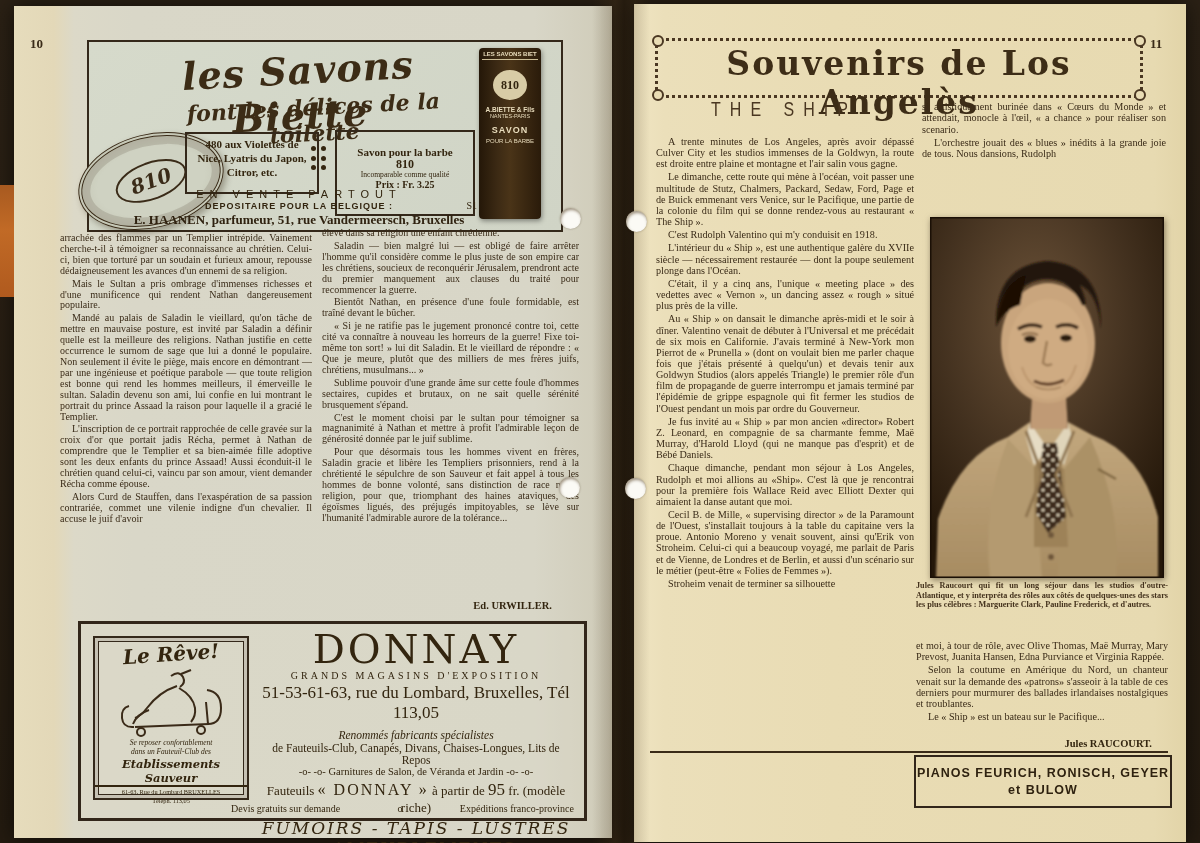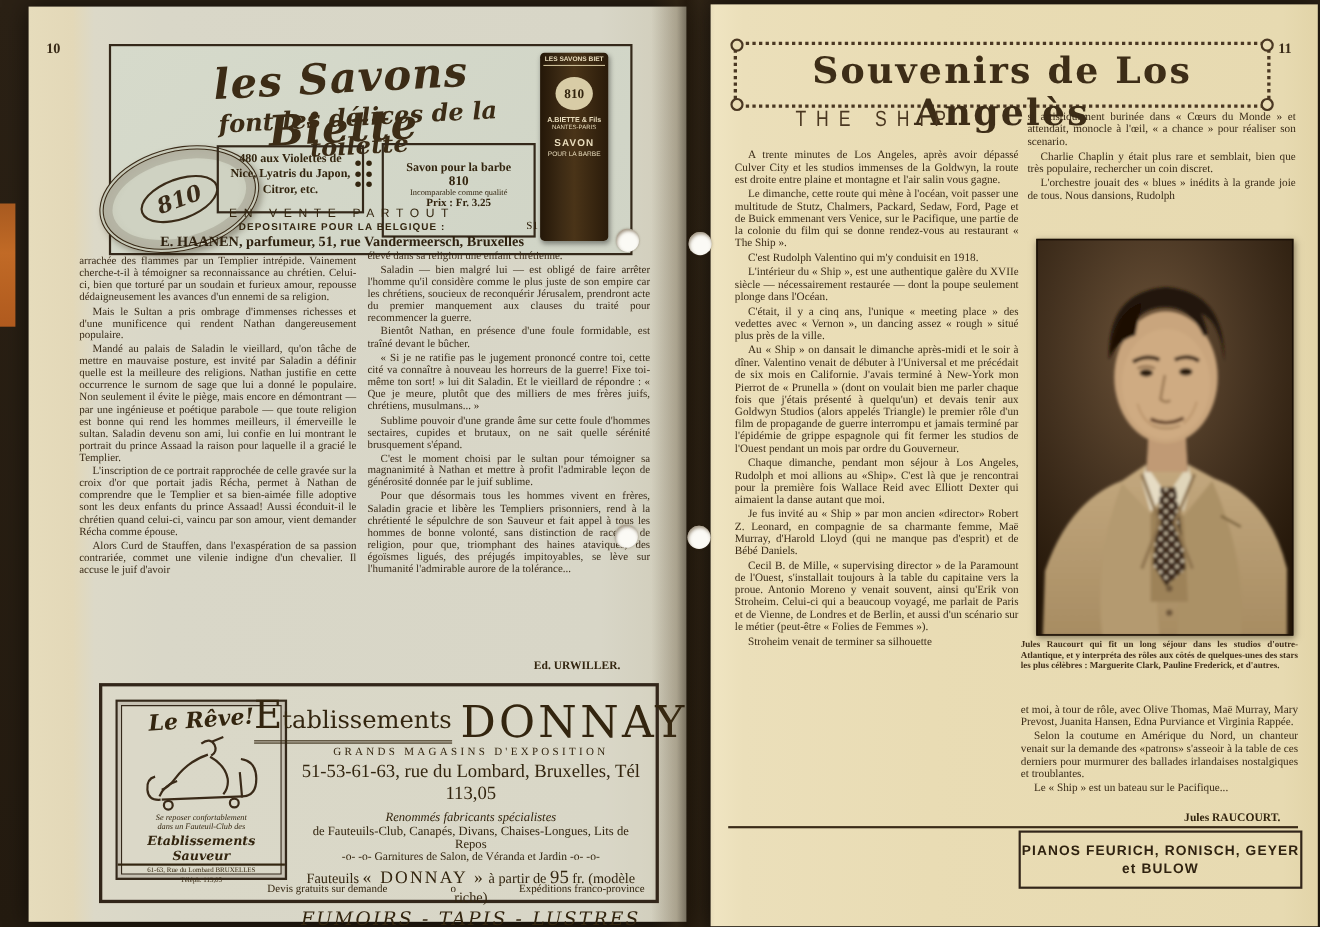--- a/index.html
+++ b/index.html
@@ -1,20 +1,20 @@
 <!DOCTYPE html>
 <html><head>
 <meta charset="utf-8">
 <style>
   html,body{margin:0;padding:0;}
   body{width:1200px;height:843px;background:#281f14;font-family:"Liberation Serif",serif;overflow:hidden;}
   .scan{position:relative;width:1200px;height:843px;background:linear-gradient(180deg,#2b2115 0%,#241b10 100%);overflow:hidden;}
 
   
-  .page{position:absolute;box-shadow:0 0 22px rgba(0,0,0,.6);margin-left:12px;}
+  .page{position:absolute;box-shadow:0 0 22px rgba(0,0,0,.6);}
   .page-left{left:14px;top:6px;width:598px;height:832px;background:linear-gradient(90deg,#e6dcbc 0px,#e3d8b8 40px,#dcd9c8 60px,#d9d7c8 120px,#d8d6c7 520px,#cfcbb8 598px);}
   .page-right{left:634px;top:4px;width:552px;height:838px;background:linear-gradient(90deg,#f0e5c2 0px,#ebdfba 30px,#e9dcb4 200px,#e7dab1 520px,#e2d4a8 552px);}
   .seam{position:absolute;left:592px;top:0;width:58px;height:843px;background:linear-gradient(90deg,rgba(70,52,26,0) 0%,rgba(70,52,26,.28) 40%,rgba(35,24,10,.5) 55%,rgba(70,52,26,.18) 75%,rgba(70,52,26,0) 100%);pointer-events:none;}
   .binding-strip{position:absolute;left:0;top:185px;width:14px;height:112px;background:linear-gradient(180deg,#a85a20,#c16a26 40%,#b05a1e 100%);}
   .hole{position:absolute;width:21px;height:21px;border-radius:50%;background:#fbfaf5;box-shadow:inset 1px 2px 3px rgba(90,70,40,.55),0 0 2px rgba(60,45,20,.4);}
   .pagenum{position:absolute;font:bold 13px "Liberation Serif",serif;color:#3a2b18;}
 
   
   .soap-ad{position:absolute;left:73px;top:34px;width:472px;height:188px;border:2px solid #34281a;background:linear-gradient(135deg,#d6dacb,#d0d4c6);}
   .soap-head1{position:absolute;left:30px;top:6px;width:360px;text-align:center;font:italic bold 38px "DejaVu Serif",serif;color:#3c2c16;transform:rotate(-3deg);letter-spacing:1px;}
@@ -171,21 +171,20 @@
           </g>
         </svg>
         <div class="cap">Se reposer confortablement</div>
         <div class="cap">dans un Fauteuil-Club des</div>
         <div><span class="brand">Etablissements Sauveur</span></div>
         <div class="addr">61-63, Rue du Lombard BRUXELLES</div>
         <div class="addr">Téléph. 113,05</div>
       </div>
       <div class="dn-right">
         <div class="dn-row1">
-          <span class="dn-etab">Etablissements</span>
           <span class="dn-name">DONNAY</span>
         </div>
         <div class="dn-sub1">GRANDS  MAGASINS  D'EXPOSITION</div>
         <div class="dn-sub2">51-53-61-63, rue du Lombard, Bruxelles,  Tél 113,05</div>
         <div class="dn-sub3">Renommés fabricants spécialistes</div>
         <div class="dn-sub4">de Fauteuils-Club, Canapés, Divans, Chaises-Longues, Lits de Repos</div>
         <div class="dn-sub5">-o-      -o-      Garnitures de Salon, de Véranda et Jardin      -o-      -o-</div>
         <div class="dn-faut">
           <span>Fauteuils</span>
           <span class="nm">« DONNAY »</span>
@@ -217,28 +216,27 @@
 
     <div class="ship-title">THE SHIP</div>
 
     <div class="cols col-r1" style="position:absolute;">
         <p>A trente minutes de Los Angeles, après avoir dépassé Culver City et les studios immenses de la Goldwyn, la route est droite entre plaine et montagne et l'air salin vous gagne.</p>
         <p>Le dimanche, cette route qui mène à l'océan, voit passer une multitude de Stutz, Chalmers, Packard, Sedaw, Ford, Page et de Buick emmenant vers Venice, sur le Pacifique, une partie de la colonie du film qui se donne rendez-vous au restaurant « The Ship ».</p>
         <p>C'est Rudolph Valentino qui m'y conduisit en 1918.</p>
         <p>L'intérieur du « Ship », est une authentique galère du XVIIe siècle — nécessairement restaurée — dont la poupe seulement plonge dans l'Océan.</p>
         <p>C'était, il y a cinq ans, l'unique « meeting place » des vedettes avec « Vernon », un dancing assez « rough » situé plus près de la ville.</p>
         <p>Au « Ship » on dansait le dimanche après-midi et le soir à dîner. Valentino venait de débuter à l'Universal et me précédait de six mois en Californie. J'avais terminé à New-York mon Pierrot de « Prunella » (dont on voulait bien me parler chaque fois que j'étais présenté à quelqu'un) et devais tenir aux Goldwyn Studios (alors appelés Triangle) le premier rôle d'un film de propagande de guerre interrompu et jamais terminé par l'épidémie de grippe espagnole qui fit fermer les studios de l'Ouest pendant un mois par ordre du Gouverneur.</p>
+        <p>Je fus invité au « Ship » par mon ancien «director» Robert Z. Leonard, en compagnie de sa charmante femme, Maë Murray, d'Harold Lloyd (qui ne manque pas d'esprit) et de Bébé Daniels.</p>
         <p>Chaque dimanche, pendant mon séjour à Los Angeles, Rudolph et moi allions au «Ship». C'est là que je rencontrai pour la première fois Wallace Reid avec Elliott Dexter qui aimaient la danse autant que moi.</p>
-        <p>Je fus invité au « Ship » par mon ancien «director» Robert Z. Leonard, en compagnie de sa charmante femme, Maë Murray, d'Harold Lloyd (qui ne manque pas d'esprit) et de Bébé Daniels.</p>
         <p>Cecil B. de Mille, « supervising director » de la Paramount de l'Ouest, s'installait toujours à la table du capitaine vers la proue. Antonio Moreno y venait souvent, ainsi qu'Erik von Stroheim. Celui-ci qui a beaucoup voyagé, me parlait de Paris et de Vienne, de Londres et de Berlin, et aussi d'un scénario sur le métier (peut-être « Folies de Femmes »).</p>
         <p>Stroheim venait de terminer sa silhouette</p>
       </div>
     <div class="cols cont col-r2a" style="position:absolute;">
         <p>si artistiquement burinée dans « Cœurs du Monde » et attendait, monocle à l'œil, « a chance » pour réaliser son scenario.</p>
-        <p>Charlie Chaplin y était plus rare et semblait, bien que très populaire, rechercher un coin discret.</p>
         <p>L'orchestre jouait des « blues » inédits à la grande joie de tous. Nous dansions, Rudolph</p>
       </div>
 
     <div class="photo">
       <svg width="234" height="361" viewBox="0 0 234 361">
         <defs>
           <radialGradient id="bgGlow" cx="45%" cy="28%" r="75%">
             <stop offset="0%" stop-color="#6b5238"></stop>
               <stop offset="55%" stop-color="#43311f"></stop>
               <stop offset="100%" stop-color="#241709"></stop>

